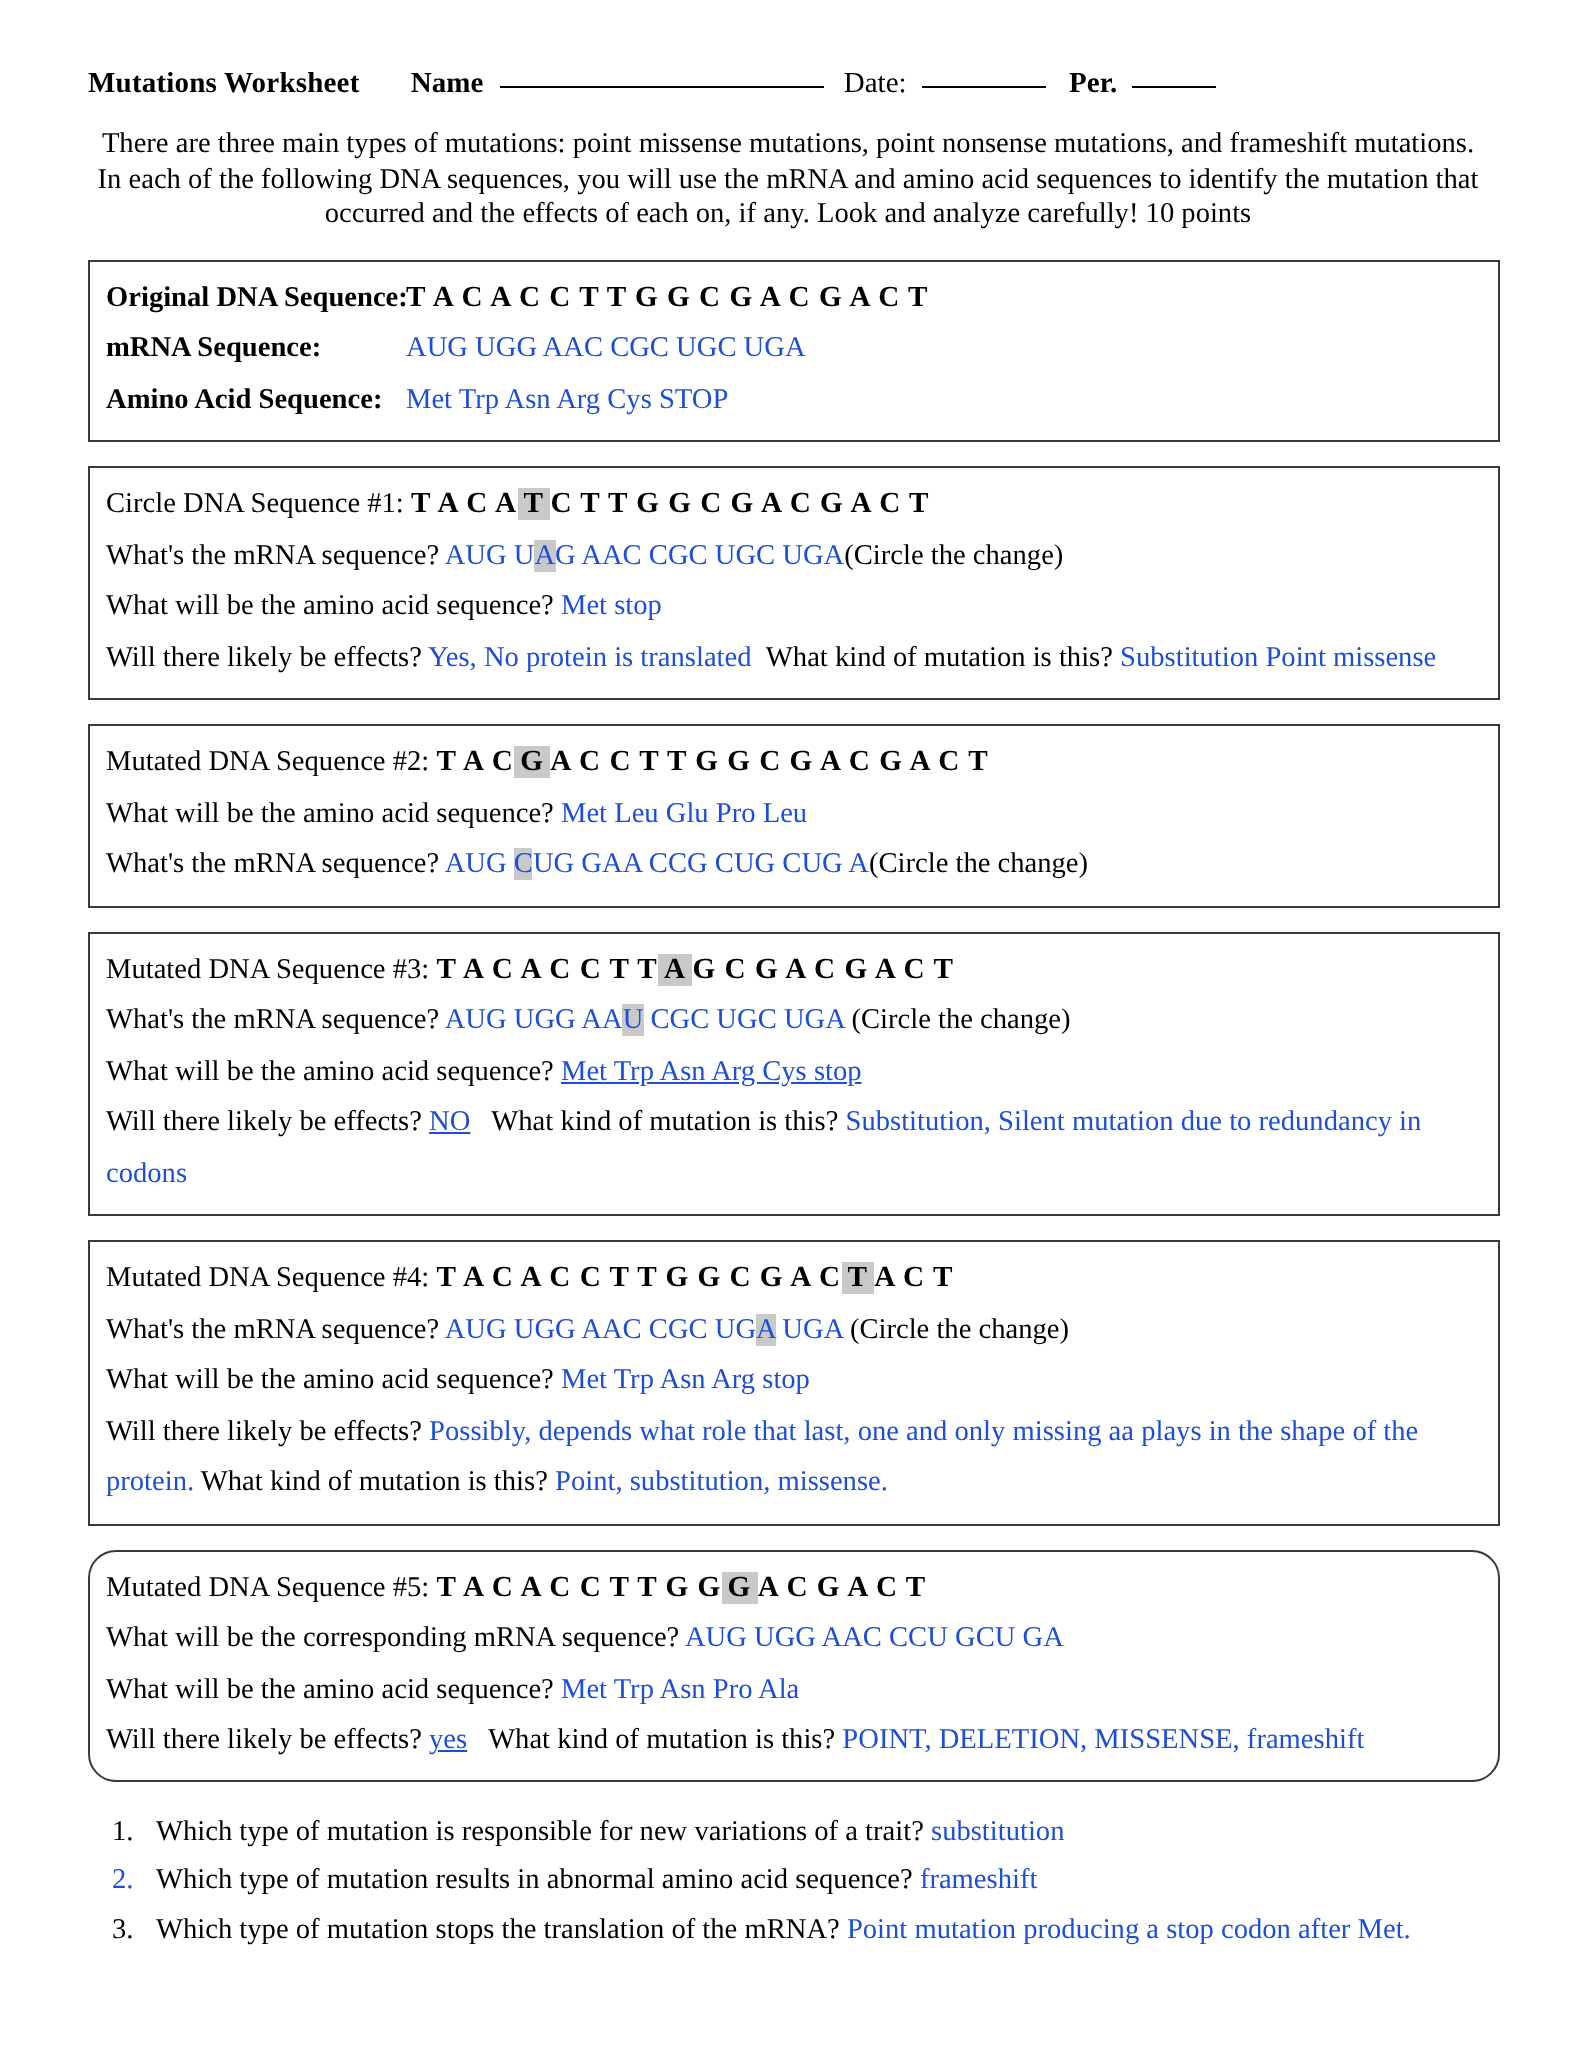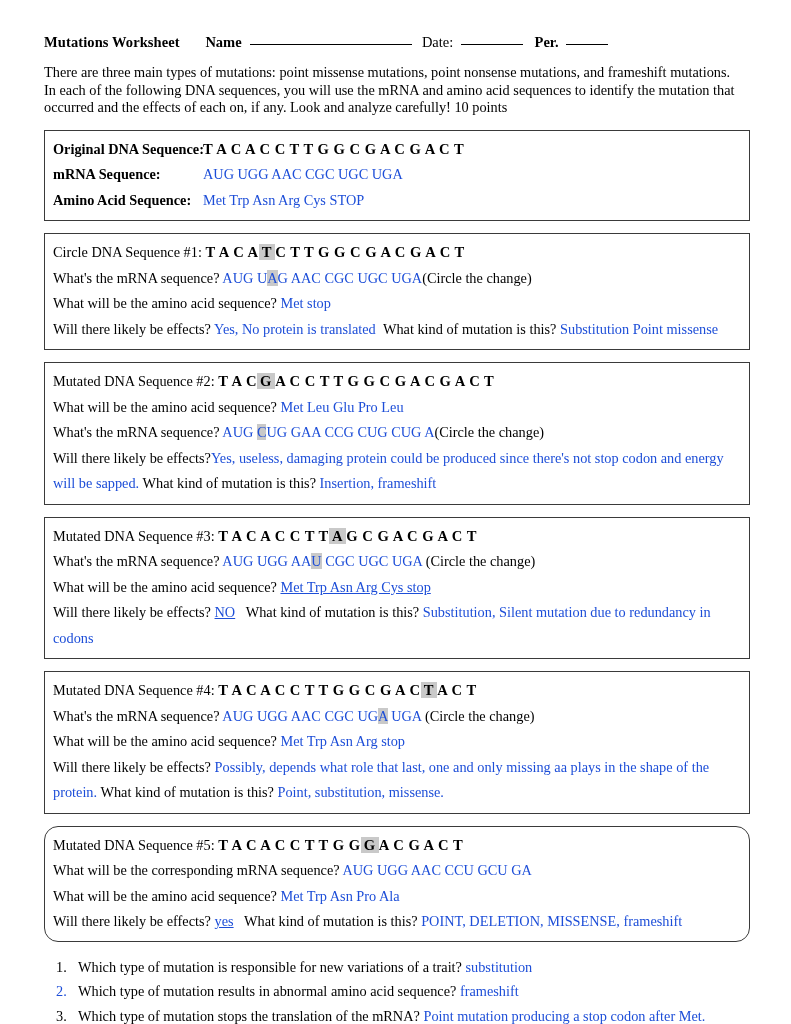--- a/index.html
+++ b/index.html
@@ -61,20 +61,21 @@
   .rule-name  { width: 162px; margin-left: 5px; }
   .rule-date  { width: 62px;  margin-left: 4px; }
   .rule-per   { width: 42px;  margin-left: 4px; }
 
   
   .intro {
     font-size: 14.3px;
     line-height: 17.6px;
     margin: 10px 0 13px 0;
     width: 700px;
+    text-align: center;
   }
 
   
   .box {
     border: 1px solid #3a3a3a;
     box-sizing: border-box;
     width: 706px;
     padding: 6px 8px 7px 8px;
     margin-bottom: 12px;
   }
@@ -178,25 +179,20 @@
       <span class="dna"><span>T A C</span><span class="hl nt">G</span><span>A C C T T G G C G A C G A C T</span></span>
     </div>
     <div class="row">
       <span>What will be the amino acid sequence?</span>
       <span class="red">Met Leu Glu Pro Leu</span>
     </div>
     <div class="row">
       <span>What's the mRNA sequence?</span>
       <span class="red"><span>AUG </span><span class="hl">C</span><span>UG GAA CCG CUG CUG A</span></span><span>(Circle the change)</span>
     </div>
-    <div class="row wrap">
-      <span>Will there likely be effects?</span><span class="red">Yes,  useless, damaging protein could be produced since there's not stop codon and energy will be sapped.</span>
-      <span>What kind of mutation is this?</span>
-      <span class="red">Insertion, frameshift</span>
-    </div>
   </div>
 
   <div class="box">
     <div class="row">
       <span>Mutated DNA Sequence #3:</span>
       <span class="dna"><span>T A C A C C T T</span><span class="hl nt">A</span><span>G C G A C G A C T</span></span>
     </div>
     <div class="row">
       <span>What's the mRNA sequence?</span><span class="red"> <span>AUG UGG AA</span><span class="hl">U</span><span> CGC UGC UGA </span></span><span>(Circle the change)</span>
     </div>

